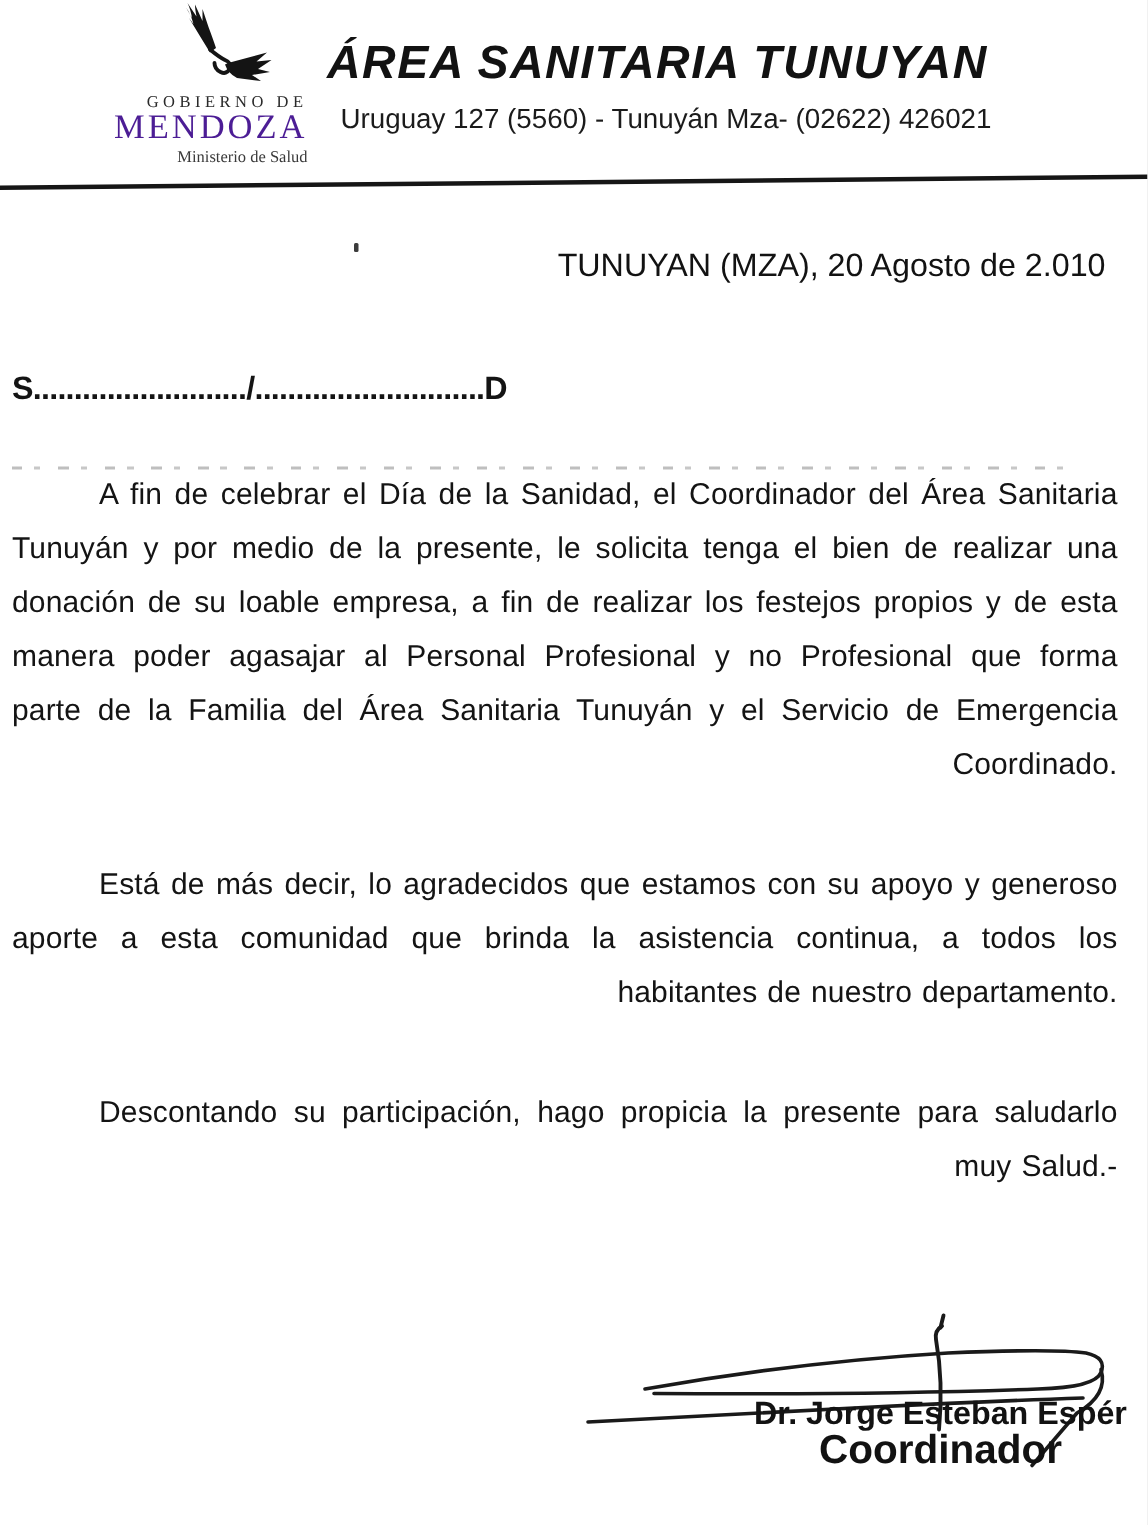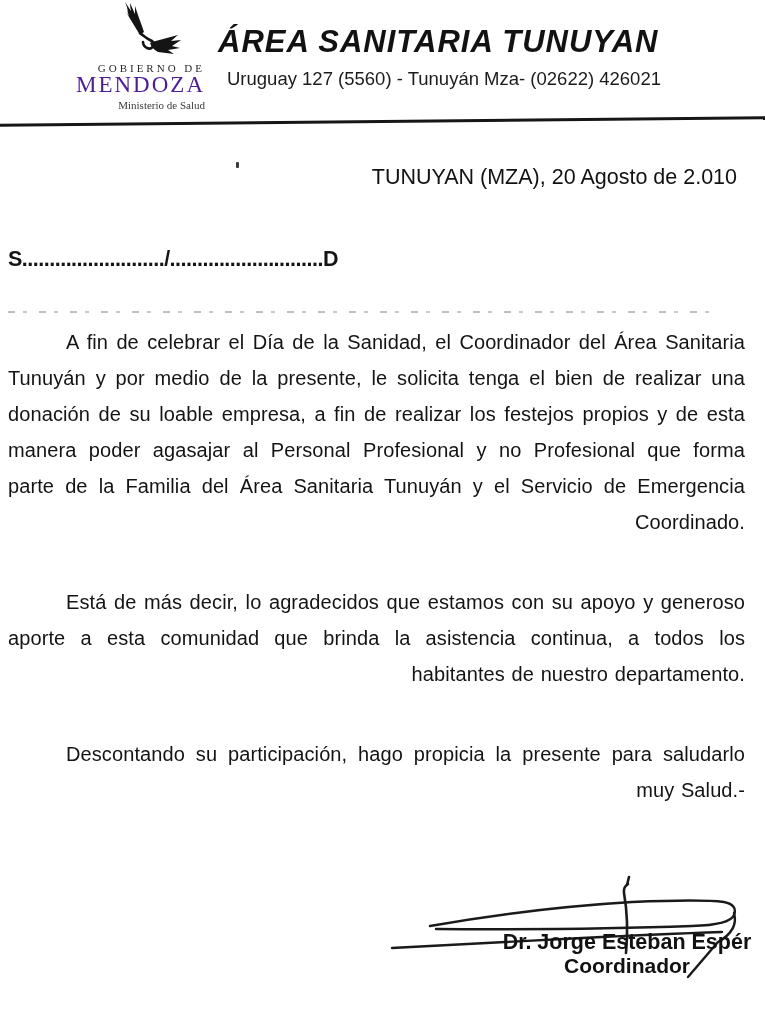--- a/index.html
+++ b/index.html
@@ -39,33 +39,33 @@
     background:repeating-linear-gradient(90deg,#8a8a8a 0 7px,transparent 7px 15px,#9a9a9a 15px 19px,transparent 19px 31px);
   }
   
   .dateline{
     position:absolute;right:28px;top:165px;
     font-size:21.5px;color:#121212;white-space:nowrap;
   }
   .recipient{position:absolute;left:8px;top:246px;width:600px;font-weight:bold;}
   .recipient .r1{font-size:21.5px;line-height:26px;letter-spacing:.2px;}
   .recipient .r2{font-size:21.5px;line-height:26px;letter-spacing:-0.5px;}
-  .bodytext{position:absolute;left:8px;top:324px;width:737px;font-size:20px;}
+  .bodytext{position:absolute;left:8px;top:312px;width:737px;font-size:20px;}
   .para{margin:0 0 44px 0;}
   .bline{line-height:36px;min-height:36px;letter-spacing:.1px;word-spacing:1px;text-align:right;}
   .bline.first{text-indent:58px;}
   .bline.just{text-align:justify;text-align-last:justify;-moz-text-align-last:justify;}
   
   .sig-flourish{position:absolute;left:382px;top:868px;pointer-events:none;}
   .sig-block{
     position:absolute;right:12px;top:930px;width:252px;
     text-align:center;font-weight:bold;color:#121212;
   }
   .sig-name{font-size:21.5px;line-height:24px;white-space:nowrap;}
-  .sig-role{font-size:21px;line-height:24px;}
+  .sig-role{font-size:27px;line-height:24px;}
   .sig-org{font-size:21.5px;line-height:24px;white-space:nowrap;}
 </style>
 </head>
 <body>
 
 <div class="page">
 
   <div class="logo">
     <svg width="88" height="58" viewBox="0 0 88 58">
 

